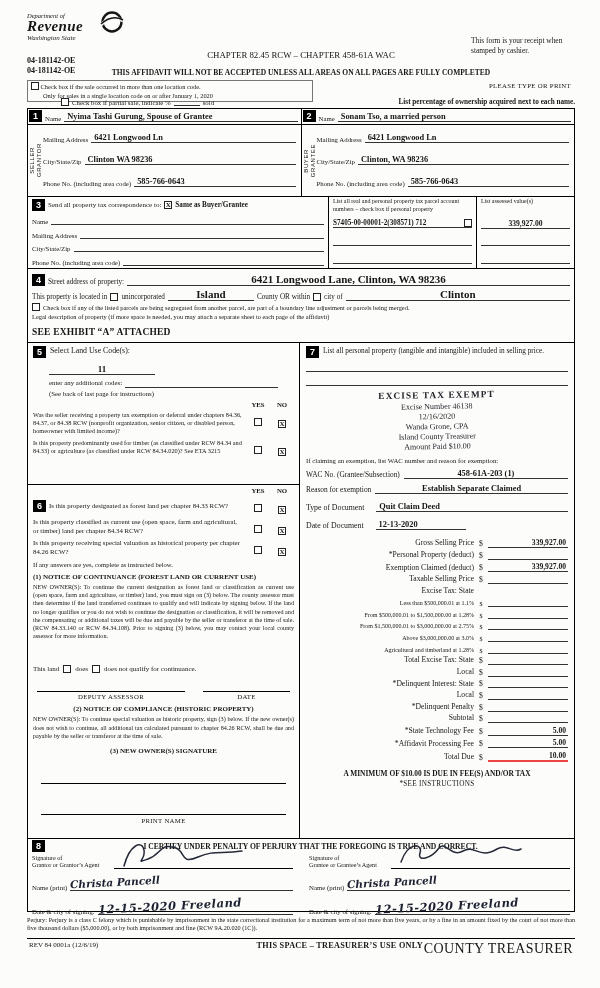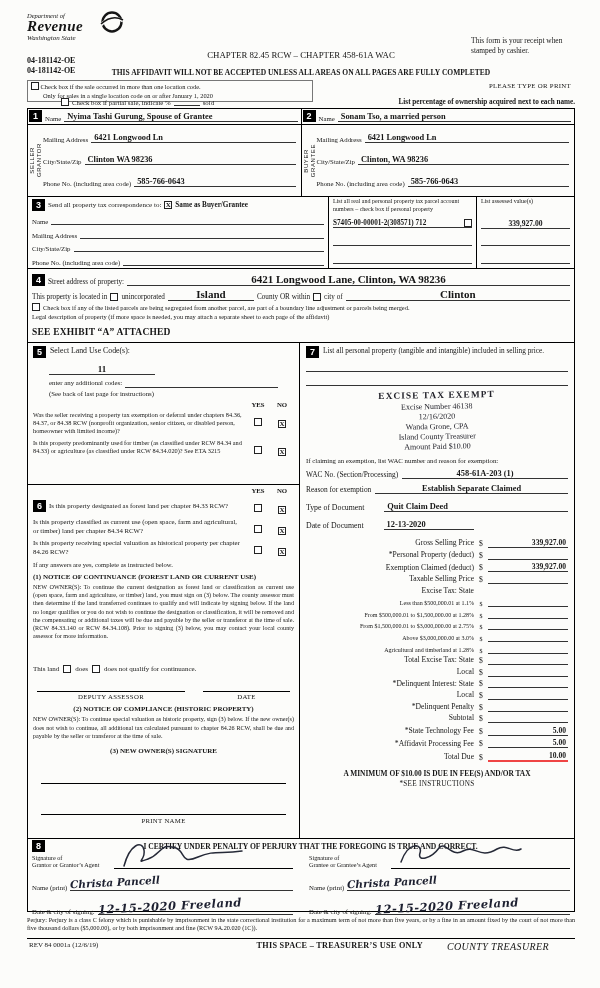--- a/index.html
+++ b/index.html
@@ -104,21 +104,21 @@
   
   .col-right{flex:1;padding:3px 6px;display:flex;flex-direction:column;}
   .s7head{display:flex;gap:4px;align-items:flex-start;font-size:7.3px;line-height:1.3;}
   .ppline{border-bottom:1px solid #333;height:12px;margin-top:2px;}
   .stamp{text-align:center;margin:4px 0 2px 0;transform:rotate(-1deg);color:#23232b;line-height:1.25;}
   .stamp .st0{font-weight:bold;font-size:9.3px;letter-spacing:1.1px;}
   .stamp div{font-size:8px;}
   .exintro{font-size:6.8px;margin-top:3px;}
   .s7row{display:flex;align-items:flex-end;gap:4px;margin-top:5px;font-size:7.4px;}
   .s7row .fvalue{text-align:center;}
-  .docrow{display:flex;align-items:flex-end;gap:20px;margin-top:8px;font-size:7.8px;}
+  .docrow{display:flex;align-items:flex-end;gap:12px;margin-top:8px;font-size:7.8px;}
   .money{margin-top:6px;}
   .money-row{display:flex;align-items:flex-end;justify-content:flex-end;margin-top:2.6px;font-size:7.6px;}
   .money-label{text-align:right;line-height:1.15;}
   .money-dollar{width:14px;text-align:center;flex:none;}
   .money-value{width:80px;border-bottom:1px solid #333;text-align:right;min-height:9px;flex:none;padding:0 2px;}
   .money-row.rate{font-size:6px;}
   .money-row.filled .money-value{font-weight:bold;}
   .money-row.noline .money-value{border-bottom:none;}
   .money-row.noline .money-dollar{visibility:hidden;}
   .money-row.total .money-value{border-bottom:2px solid #ef4444;font-weight:bold;}
@@ -138,21 +138,21 @@
   .hand{font-family:"DejaVu Serif",serif;font-style:italic;font-weight:bold;display:inline-block;
         transform:rotate(-3deg);color:#1d2030;}
   .hand.name{font-size:10.5px;}
   .hand.date{font-size:11.5px;letter-spacing:.5px;}
 
   
   .perjury{font-size:6.2px;line-height:1.35;text-align:justify;margin-top:4px;width:548px;}
   .footer{width:548px;display:flex;align-items:flex-start;border-top:1px solid #000;margin-top:5px;padding:2px 2px 0 2px;}
   .rev{font-size:7px;width:140px;}
   .tspace{flex:1;text-align:right;font-weight:bold;font-size:8.2px;letter-spacing:.3px;}
-  .ctreas{width:150px;text-align:center;font-size:10px;letter-spacing:.4px;font-style:italic;}
+  .ctreas{width:150px;text-align:right;font-size:14px;letter-spacing:.4px;}
 </style>
 </head>
 <body>
 
 <div class="page">
 
   <div class="hdr">
     <div class="logo">
       <div class="logo-dept">Department of</div>
       <div class="logo-name">Revenue</div>
@@ -412,21 +412,21 @@
         <div class="stamp">
           <div class="st0">EXCISE TAX EXEMPT</div>
           <div>Excise Number 46138</div>
           <div>12/16/2020</div>
           <div>Wanda Grone, CPA</div>
           <div>Island County Treasurer</div>
           <div>Amount Paid $10.00</div>
         </div>
         <div class="exintro">If claiming an exemption, list WAC number and reason for exemption:</div>
         <div class="s7row">
-          <span>WAC No. (Section/Processing)</span>
+          <span>WAC No. (Grantee/Subsection)</span>
           <span class="fvalue grow">458-61A-203 (1)</span>
         </div>
         <div class="s7row">
           <span>Reason for exemption</span>
           <span class="fvalue grow">Establish Separate Claimed</span>
         </div>
         <div class="docrow">
           <span>Type of Document</span>
           <span class="fvalue grow">Quit Claim Deed</span>
         </div>

